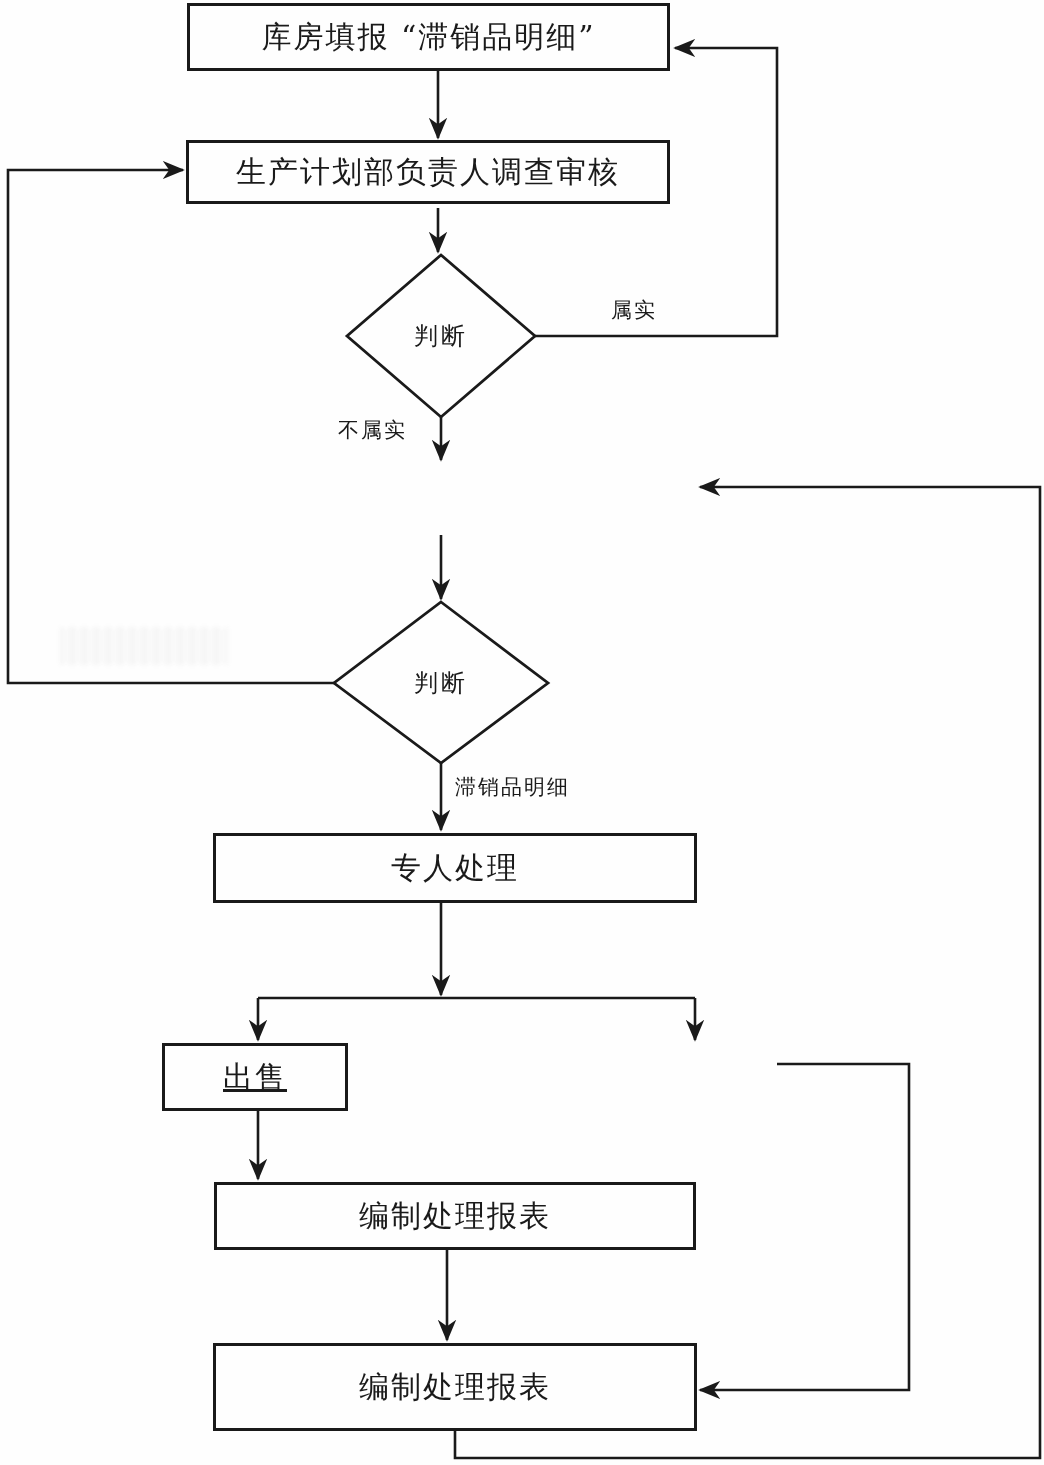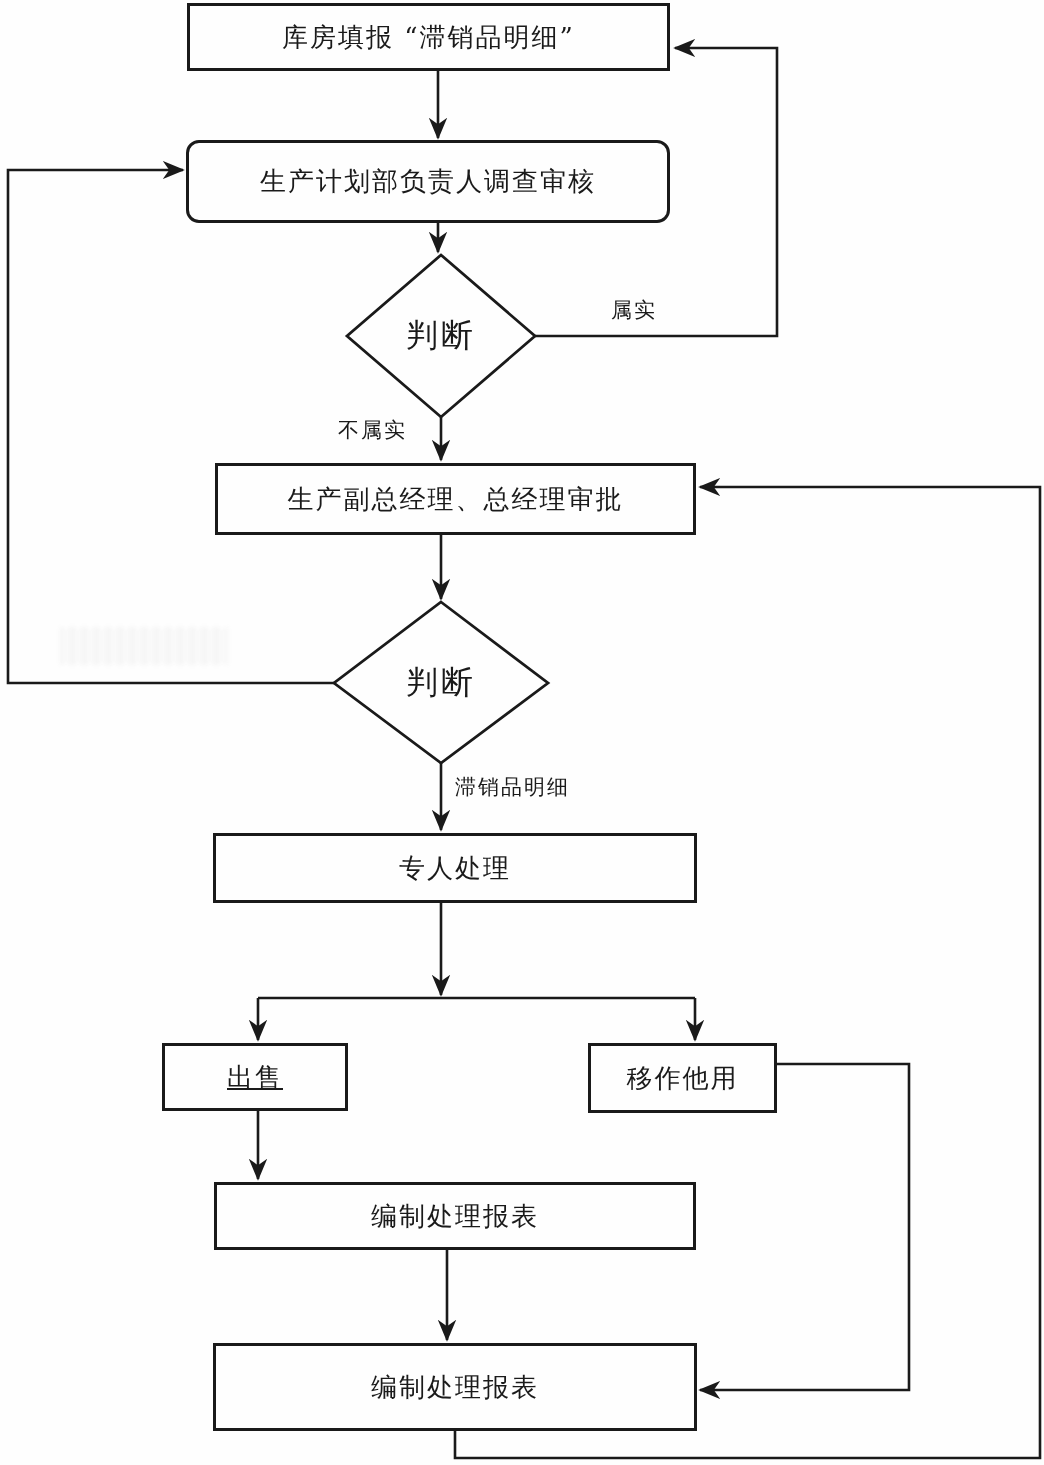--- a/index.html
+++ b/index.html
@@ -24,31 +24,31 @@
     height: 1465px;
   }
   .node {
     position: absolute;
     box-sizing: border-box;
     border: 3px solid #1a1a1a;
     background: #fefefe;
     display: flex;
     align-items: center;
     justify-content: center;
-    font-size: 26px;
+    font-size: 30px;
     letter-spacing: 2px;
     white-space: nowrap;
     z-index: 2;
   }
   .diamond-label {
     position: absolute;
     display: flex;
     align-items: center;
     justify-content: center;
-    font-size: 32px;
+    font-size: 24px;
     letter-spacing: 3px;
     z-index: 3;
   }
   .edge-label {
     position: absolute;
     font-size: 21px;
     letter-spacing: 2px;
     white-space: nowrap;
     z-index: 3;
   }
@@ -106,29 +106,27 @@
     <polyline points="258,998 258,1040" marker-end="url(#arrow)"></polyline>
     <polyline points="695,998 695,1040" marker-end="url(#arrow)"></polyline>
     <polyline points="258,1111 258,1179" marker-end="url(#arrow)"></polyline>
     <polyline points="447,1250 447,1340" marker-end="url(#arrow)"></polyline>
     <polyline points="777,1064 909,1064 909,1390 700,1390" marker-end="url(#arrow)"></polyline>
     <polyline points="455,1413 455,1458 1040,1458 1040,487 700,487" marker-end="url(#arrow)"></polyline>
   </svg>
 
   <div class="node" style="left:187px; top:3px;  width:483px; height:68px;">库房填报 “滞销品明细”</div>
 
-  <div class="node" style="left:186px; top:140px; width:484px; height:83px;border-radius:13px;">生产计划部负责人调查审核</div>
+  <div class="node" style="left:186px; top:140px; width:484px; height:64px;">生产计划部负责人调查审核</div>
 
-  <div class="node" style="left:215px; top:463px; width:481px; height:72px;">生产副总经理、总经理审批</div>
 
   <div class="node" style="left:213px; top:833px; width:484px; height:70px;">专人处理</div>
 
   <div class="node" style="left:162px; top:1043px; width:186px; height:68px;text-decoration:underline;">出售</div>
 
-  <div class="node" style="left:588px; top:1043px; width:189px; height:70px;">移作他用</div>
 
   <div class="node" style="left:214px; top:1182px; width:482px; height:68px;">编制处理报表</div>
 
   <div class="node" style="left:213px; top:1343px; width:484px; height:88px;">编制处理报表</div>
 
   <div class="diamond-label" style="left:391px; top:318px; width:100px; height:36px;">判断</div>
 
   <div class="diamond-label" style="left:391px; top:665px; width:100px; height:36px;">判断</div>
 
   <div class="edge-label" style="left:611px; top:296px;">属实</div>

